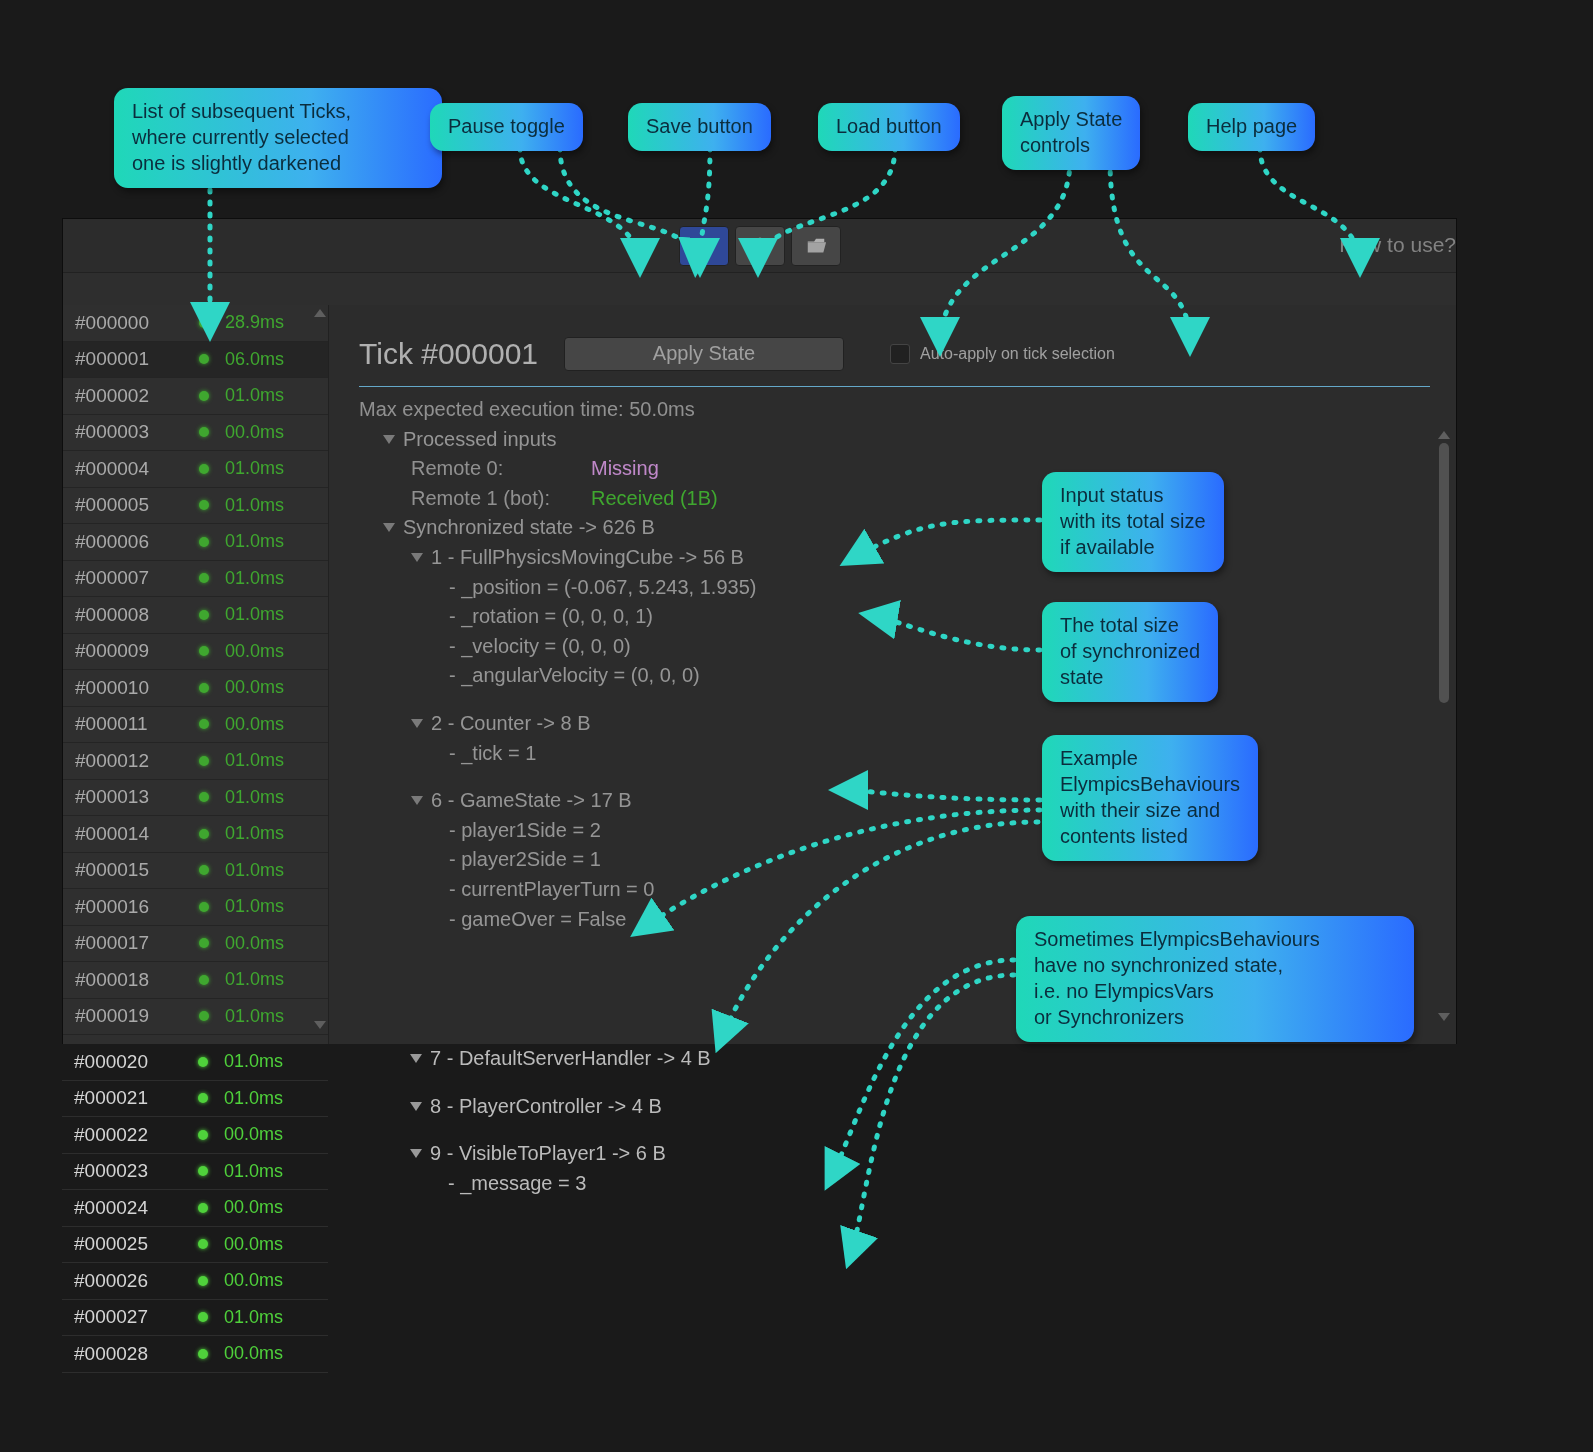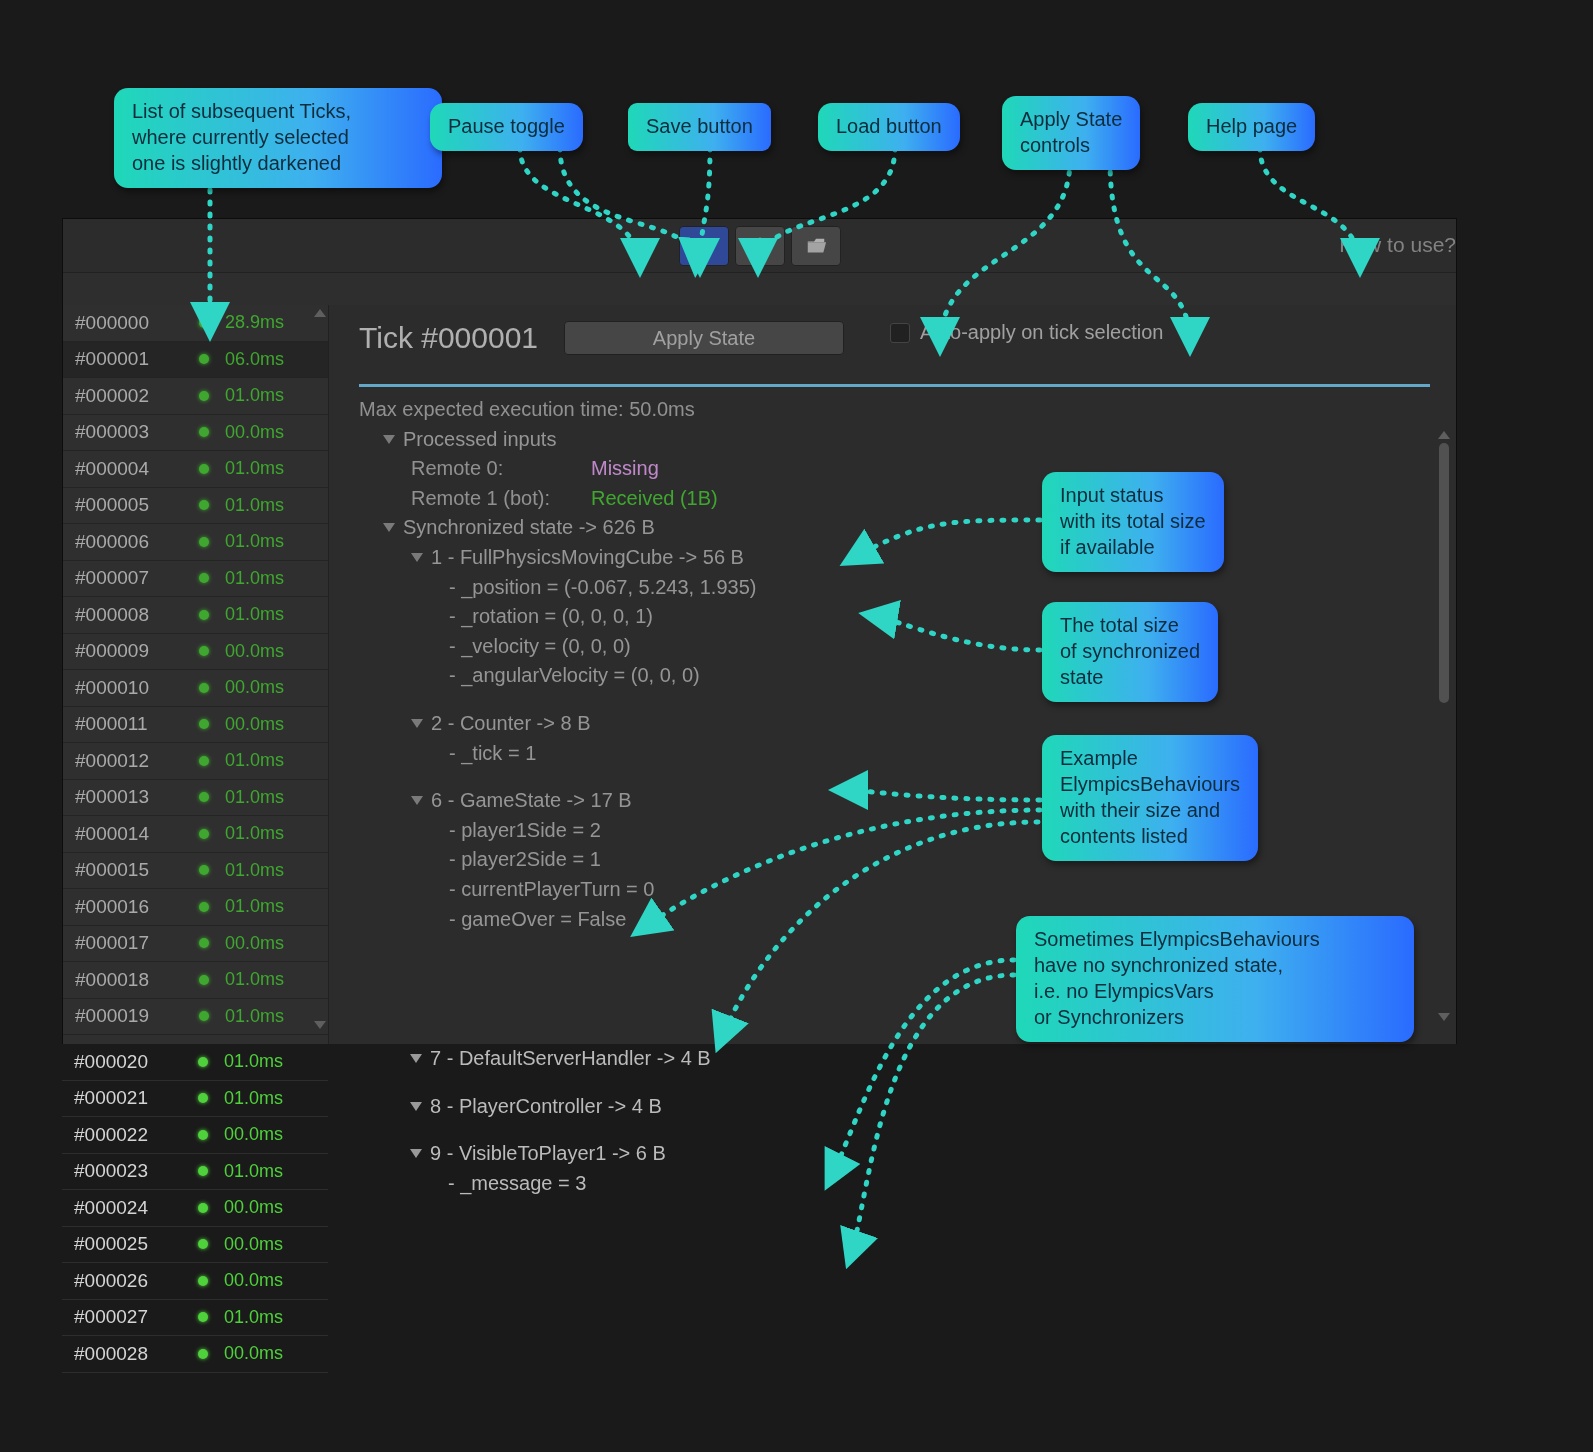--- a/index.html
+++ b/index.html
@@ -141,34 +141,34 @@
   
   .details {
     flex: 1;
     position: relative;
     background: #383838;
   }
   .details-inner {
     padding: 16px 26px 0 30px;
   }
   .tickheader {
-    display:flex; align-items:flex-start; gap:26px;
+    display:flex; align-items:center; gap:26px;
     height: 66px;
-    border-bottom: 3px solid #7dd3fc;
+    border-bottom: 1px solid #7dd3fc;
   }
   .tickheader h2 { font-size:30px; font-weight:400; color:#ddd; }
   .applybtn {
     width: 280px; height: 34px;
     background: #585858;
     border:1px solid #2a2a2a;
     border-radius:4px;
     display:flex; align-items:center; justify-content:center;
     color:#c8c8c8; font-size:20px;
   }
-  .autoapply { display:flex; align-items:center; gap:10px; font-size:20px; color:#c8c8c8; margin-left:20px;}
+  .autoapply { display:flex; align-items:center; gap:10px; font-size:16px; color:#c8c8c8; margin-left:20px;}
   .chk { width:20px;height:20px;background:#2a2a2a;border:1px solid #555;border-radius:3px; }
 
   .detail-body {
     padding-top: 8px;
     font-size: 20px;
     line-height: 1.48;
   }
   .label { color:#b5b5b5; }
   .green { color:#4fd13b; }
   .yellow { color:#f0abfc; }
@@ -204,21 +204,21 @@
   }
 
 </style>
 </head>
 <body>
 
 <div class="callout" style="left:66px;  top:88px;  width:328px;margin-left:48px;">List of subsequent Ticks,
 where currently selected
 one is slightly darkened</div>
 <div class="callout" style="left:430px; top:103px;">Pause toggle</div>
-<div class="callout" style="left:628px; top:103px;border-radius:9px;">Save button</div>
+<div class="callout" style="left:628px; top:103px;">Save button</div>
 <div class="callout" style="left:818px; top:103px;">Load button</div>
 <div class="callout" style="left:1002px;top:96px;">Apply State
 controls</div>
 <div class="callout" style="left:1188px;top:103px;">Help page</div>
 <div class="callout" style="left:1042px;top:472px;">Input status
 with its total size
 if available</div>
 <div class="callout" style="left:1042px;top:602px;">The total size
 of synchronized
 state</div>

